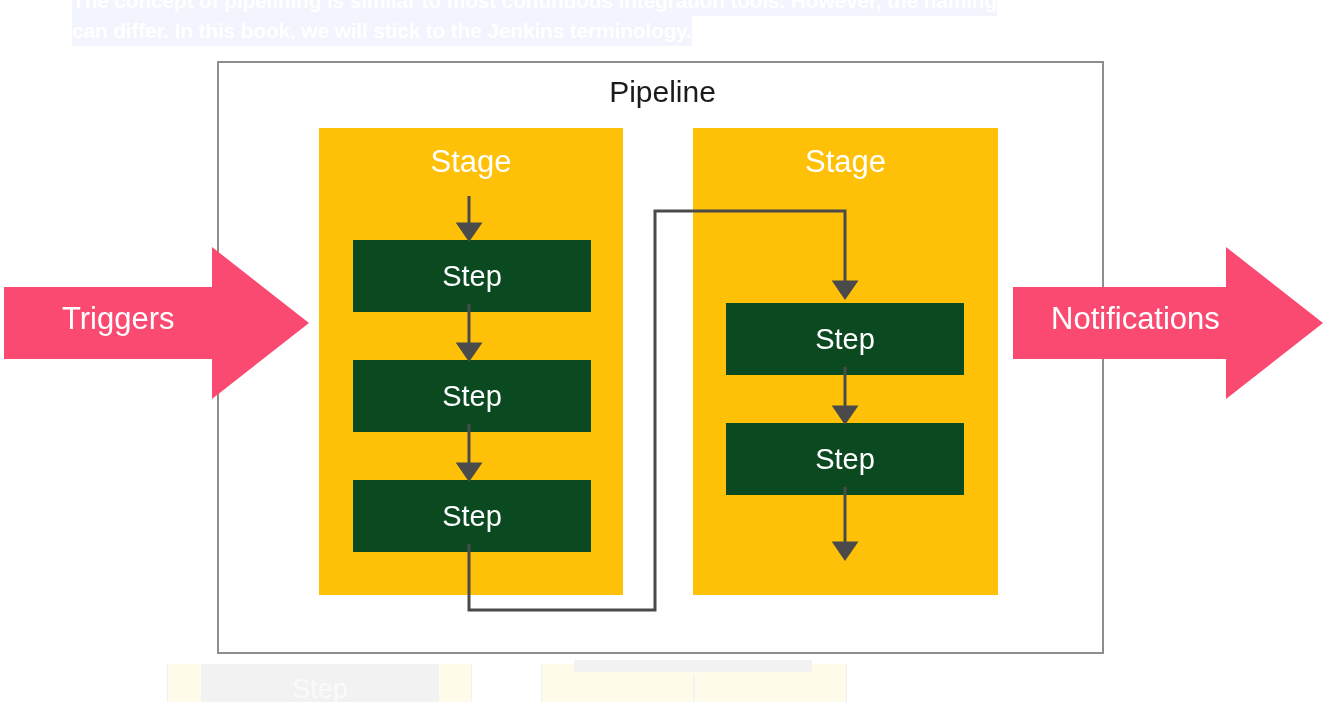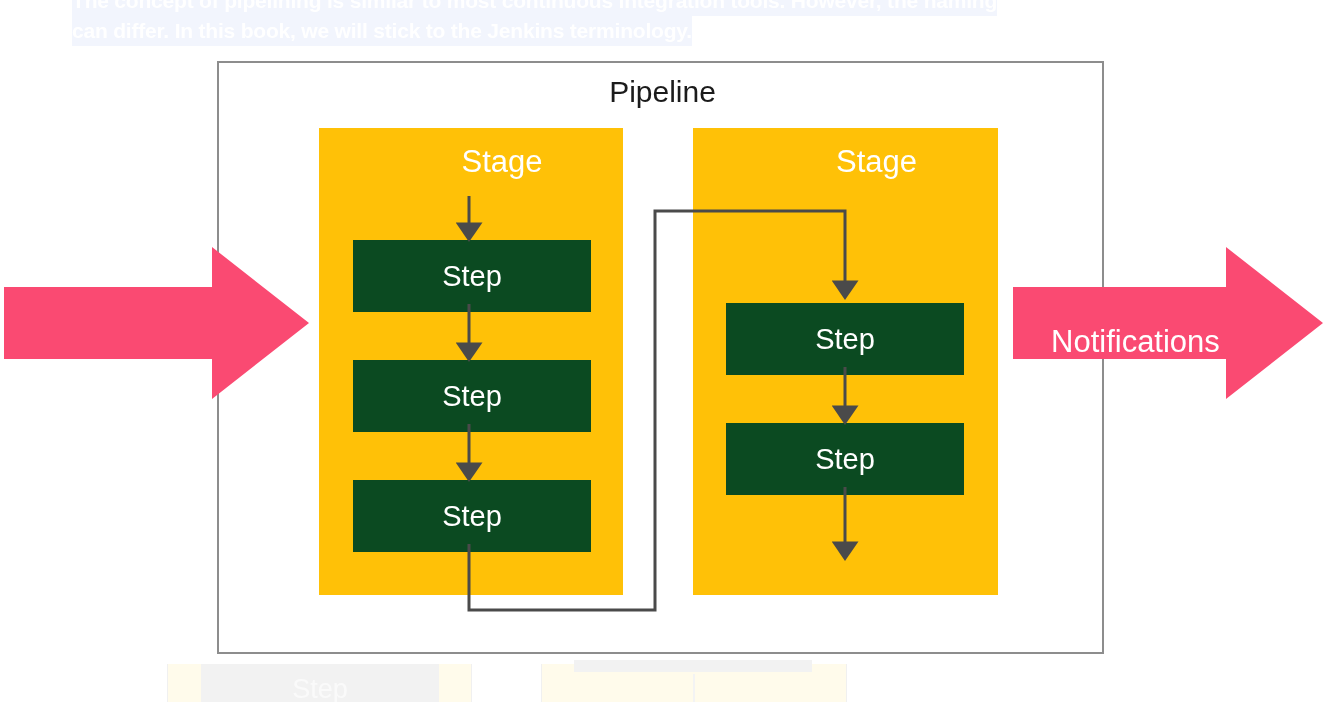--- a/index.html
+++ b/index.html
@@ -93,21 +93,20 @@
   }
   .stage-label {
     position: absolute;
     left: 0;
     top: 16px;
     width: 100%;
     text-align: center;
     color: #ffffff;
     font-size: 31px;
     font-family: "Liberation Sans", sans-serif;
-    padding-left: 31px;
   }
 
   
   .step {
     position: absolute;
     background: #0b4a21;
     color: #ffffff;
     display: flex;
     align-items: center;
     justify-content: center;
@@ -143,21 +142,21 @@
   .block-arrow .label {
     position: absolute;
     color: #ffffff;
     font-size: 31px;
     font-family: "Liberation Sans", sans-serif;
     white-space: nowrap;
   }
   .arrow-triggers { left: 4px; top: 243px; width: 307px; height: 160px; }
   .arrow-triggers .label { left: 58px; top: 58px; }
   .arrow-notif { left: 1013px; top: 243px; width: 312px; height: 160px; }
-  .arrow-notif .label { left: 38px; top: 58px; margin-top: 23px; }
+  .arrow-notif .label { left: 38px; top: 58px; }
 
   
   .ghost {
     position: absolute;
     left: 0;
     top: 652px;
     width: 1329px;
     height: 50px;
     overflow: hidden;
     pointer-events: none;
@@ -249,20 +248,21 @@
 
     <line x1="845" y1="367" x2="845" y2="409" stroke="#4a4a4a" stroke-width="3" marker-end="url(#ah)"></line>
 
     <line x1="845" y1="487" x2="845" y2="545" stroke="#4a4a4a" stroke-width="3" marker-end="url(#ah)"></line>
   </svg>
 
   <div class="block-arrow arrow-triggers">
     <svg viewBox="0 0 307 160" width="307" height="160">
       <path d="M0,44 L208,44 L208,4 L305,80 L208,156 L208,116 L0,116 Z" fill="#fa4a72"></path>
     </svg>
+    <span class="label">Triggers</span>
   </div>
 
   <div class="block-arrow arrow-notif">
     <svg viewBox="0 0 312 160" width="312" height="160">
       <path d="M0,44 L213,44 L213,4 L310,80 L213,156 L213,116 L0,116 Z" fill="#fa4a72"></path>
     </svg>
     <span class="label">Notifications</span>
   </div>
 
   <div class="ghost">

